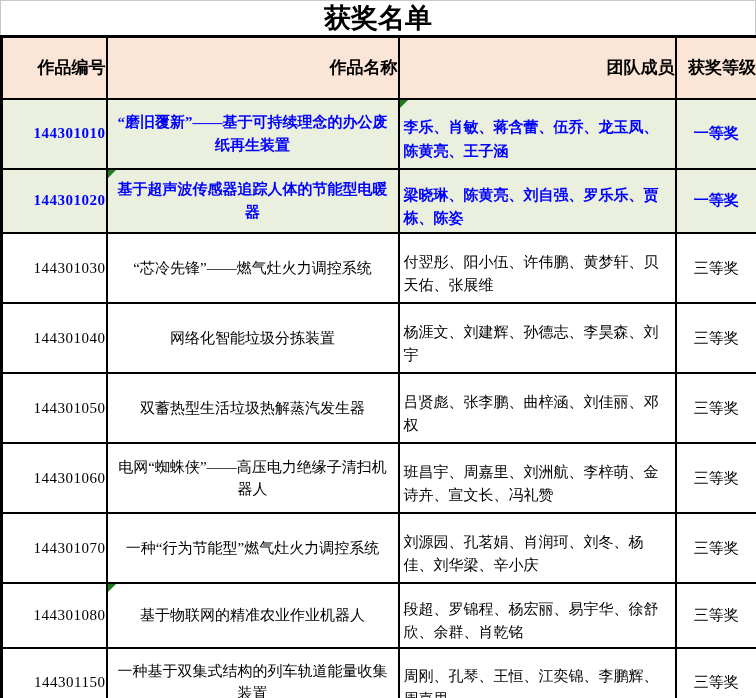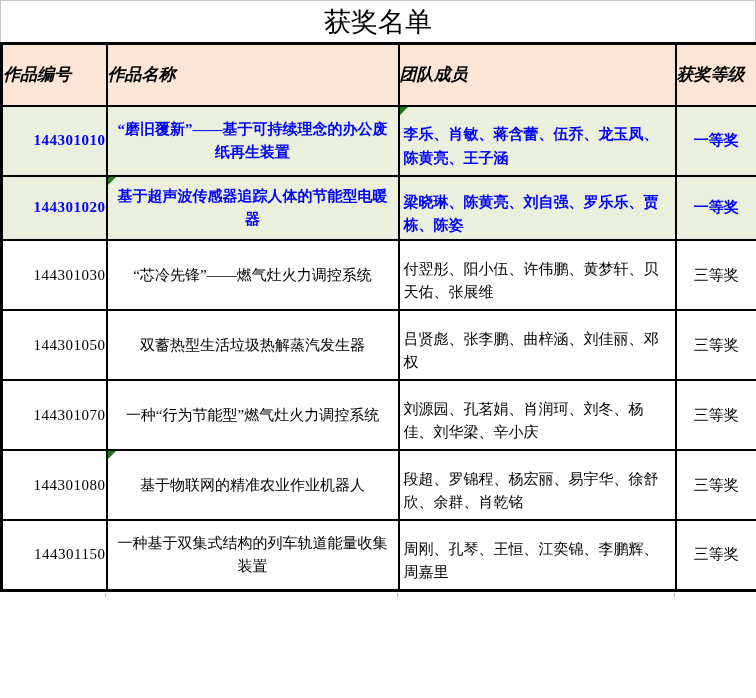--- a/index.html
+++ b/index.html
@@ -12,23 +12,23 @@
   * { box-sizing: border-box; margin: 0; padding: 0; }
   html, body { background: #ffffff; }
   body {
     width: 756px; height: 698px; overflow: hidden;
     font-family: "Liberation Serif", "DejaVu Serif", serif;
     color: #000;
   }
   .page { width: 756px; height: 698px; background: #fff; position: relative; }
 
   .title-bar {
-    height: 42px;
+    height: 35px;
     display: flex; align-items: center; justify-content: center;
-    font-size: 27px; font-weight: 400;
+    font-size: 27px; font-weight: 700;
     border-top: 1px solid #c9c9c9;
     border-left: 1px solid #c9c9c9;
     border-right: 1px solid #c9c9c9;
     background: #fff;
   }
 
   table.award-table {
     table-layout: fixed; border-collapse: collapse;
     width: 756px;
     border: 3px solid var(--border);
@@ -38,21 +38,21 @@
   col.c-members { width: 277px; }
   col.c-award { width: 82px; }
 
   th, td {
     border: 2px solid var(--border);
     vertical-align: middle;
     position: relative;
     overflow: hidden;
   }
   thead tr { height: 62px; background: var(--header-bg); }
-  th { font-size: 17px; font-weight: 700; text-align: left; font-style: italic; }
+  th { font-size: 17px; font-weight: 700; text-align: right; }
 
   tbody tr { height: 70px; background: #fff; }
   tbody tr:nth-child(1) { height: 70px; }
   tbody tr:nth-child(2) { height: 64px; }
   tbody tr:nth-child(8) { height: 60px; }
 
   td.id-cell { text-align: right; font-size: 15px; letter-spacing: 0.5px; }
   td.name-cell { text-align: center; font-size: 15px; padding: 2px 6px; line-height: 1.5; }
   td.members-cell { text-align: left; font-size: 15px; padding: 14px 3px 2px 4px; line-height: 1.55; }
   td.award-cell { text-align: center; font-size: 15px; }
@@ -108,23 +108,35 @@
     <td class="members-cell"><span>梁晓琳、陈黄亮、刘自强、罗乐乐、贾栋、陈姿</span></td>
     <td class="award-cell"><span>一等奖</span></td>
   </tr>
         <tr>
     <td class="id-cell"><span>144301030</span></td>
     <td class="name-cell"><span>“芯冷先锋”——燃气灶火力调控系统</span></td>
     <td class="members-cell"><span>付翌彤、阳小伍、许伟鹏、黄梦轩、贝天佑、张展维</span></td>
     <td class="award-cell"><span>三等奖</span></td>
   </tr>
         <tr>
+    <td class="id-cell"><span>144301040</span></td>
+    <td class="name-cell"><span>网络化智能垃圾分拣装置</span></td>
+    <td class="members-cell"><span>杨涯文、刘建辉、孙德志、李昊森、刘宇</span></td>
+    <td class="award-cell"><span>三等奖</span></td>
+  </tr>
+        <tr>
     <td class="id-cell"><span>144301050</span></td>
     <td class="name-cell"><span>双蓄热型生活垃圾热解蒸汽发生器</span></td>
     <td class="members-cell"><span>吕贤彪、张李鹏、曲梓涵、刘佳丽、邓权</span></td>
+    <td class="award-cell"><span>三等奖</span></td>
+  </tr>
+        <tr>
+    <td class="id-cell"><span>144301060</span></td>
+    <td class="name-cell"><span>电网“蜘蛛侠”——高压电力绝缘子清扫机器人</span></td>
+    <td class="members-cell"><span>班昌宇、周嘉里、刘洲航、李梓萌、金诗卉、宣文长、冯礼赞</span></td>
     <td class="award-cell"><span>三等奖</span></td>
   </tr>
         <tr>
     <td class="id-cell"><span>144301070</span></td>
     <td class="name-cell"><span>一种“行为节能型”燃气灶火力调控系统</span></td>
     <td class="members-cell"><span>刘源园、孔茗娟、肖润珂、刘冬、杨佳、刘华梁、辛小庆</span></td>
     <td class="award-cell"><span>三等奖</span></td>
   </tr>
         <tr>
     <td class="id-cell"><span>144301080</span></td>

